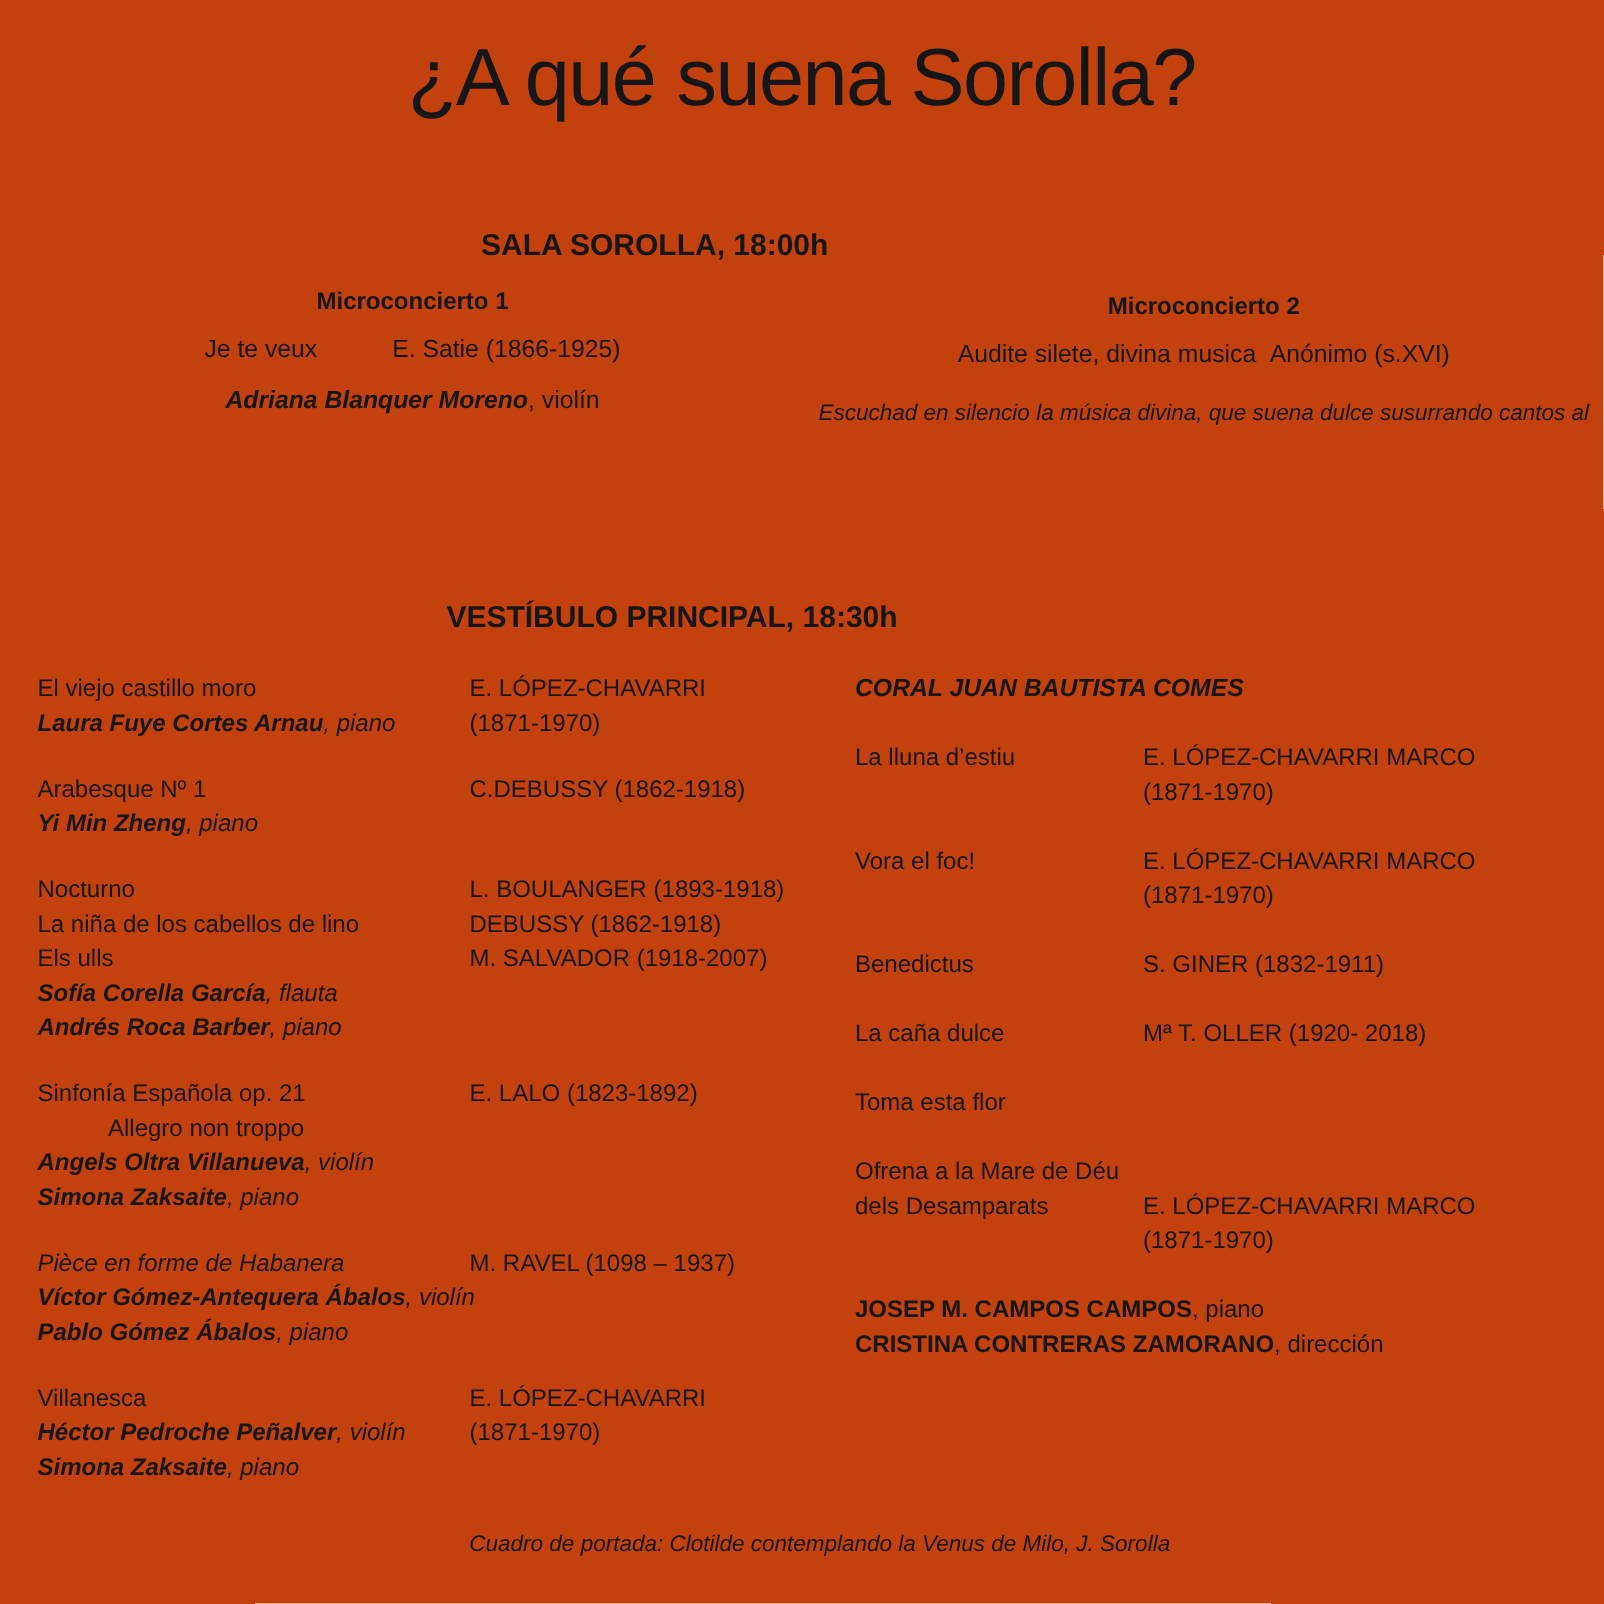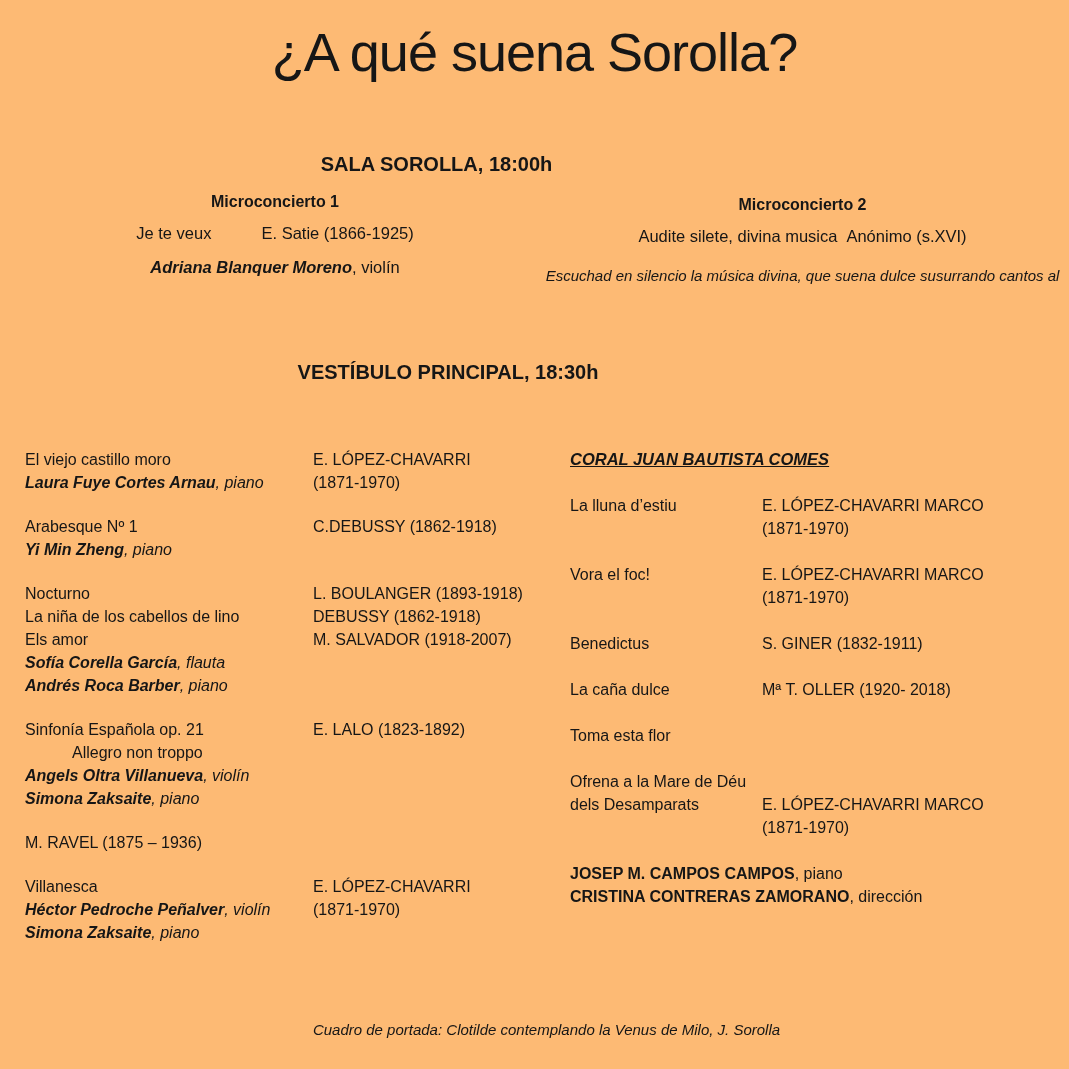--- a/index.html
+++ b/index.html
@@ -1,37 +1,37 @@
 <!DOCTYPE html>
 <html lang="es"><head>
 <meta charset="utf-8">
 <style>
   html,body{margin:0;padding:0;background:#fff;}
   .page{
     position:relative;
     width:1069px;height:1069px;
-    background:#fdba74;
+    background:#c2410c;
     color:#161616;
     font-family:"Liberation Sans", sans-serif;
     overflow:hidden;
   }
   .abs{position:absolute;}
 
   .main-title{
     top:14px;left:0;width:1069px;
     font-size:54px;line-height:76px;
     font-weight:400;letter-spacing:-1px;
     text-align:center;
   }
   .section-header{
     font-size:20px;font-weight:700;line-height:24px;
     text-align:center;
   }
   .sala-header{top:152px;left:0;width:873px;}
-  .vest-header{top:360px;left:0;width:896px;}
+  .vest-header{top:400px;left:0;width:896px;}
 
   .micro{font-size:16.5px;}
   .micro .line{line-height:22px;margin-bottom:12px;white-space:nowrap;}
   .micro-title{font-size:16px;font-weight:700;line-height:24px;margin-bottom:8px;}
   .micro1{top:190px;left:10px;width:530px;text-align:center;}
   .micro2{top:193px;left:545px;width:515px;text-align:center;}
   .gap-wide{margin-left:50px;}
   .gap-small{margin-left:9px;}
   .note{font-size:15px;font-style:italic;line-height:22px;margin-top:18px;white-space:normal;}
   .note .nline{line-height:22px;}
@@ -40,21 +40,21 @@
   .prog .line{line-height:23px;height:23px;white-space:nowrap;}
   .left-col{top:448px;left:25px;width:520px;}
   .right-col{top:448px;left:570px;width:495px;}
   .row{display:grid;margin-bottom:21px;}
   .left-col .row{grid-template-columns:288px 1fr;}
   .right-col .row{grid-template-columns:192px 1fr;margin-bottom:23px;}
   .perf{font-weight:700;font-style:italic;}
   .role-it{font-style:italic;}
   .piece-it{font-style:italic;}
   .indent1{padding-left:47px;}
-  .choir{font-size:16.5px;font-weight:700;font-style:italic;line-height:23px;margin-bottom:23px;white-space:nowrap;text-decoration:underline;}
+  .choir{font-size:16.5px;font-weight:700;font-style:italic;line-height:23px;margin-bottom:23px;white-space:nowrap;}
   .comp-offset{padding-top:23px;}
   .credits{margin-top:21px;}
   .credit-name{font-weight:700;}
 
   .footer{
     top:1019px;left:12px;width:1069px;
     font-size:15px;font-style:italic;line-height:22px;
     text-align:center;
   }
 </style>
@@ -109,21 +109,21 @@
       </div>
       <div>
         <div class="line">C.DEBUSSY (1862-1918)</div>
       </div>
     </div>
 
     <div class="row">
       <div>
         <div class="line">Nocturno</div>
         <div class="line">La niña de los cabellos de lino</div>
-        <div class="line">Els amor</div>
+        <div class="line">Els ulls</div>
         <div class="line"><span class="perf">Sofía Corella García</span><span class="role-it">, flauta</span></div>
         <div class="line"><span class="perf">Andrés Roca Barber</span><span class="role-it">, piano</span></div>
       </div>
       <div>
         <div class="line">L. BOULANGER (1893-1918)</div>
         <div class="line">DEBUSSY (1862-1918)</div>
         <div class="line">M. SALVADOR (1918-2007)</div>
       </div>
     </div>
 
@@ -134,21 +134,26 @@
         <div class="line"><span class="perf">Angels Oltra Villanueva</span><span class="role-it">, violín</span></div>
         <div class="line"><span class="perf">Simona Zaksaite</span><span class="role-it">, piano</span></div>
       </div>
       <div>
         <div class="line">E. LALO (1823-1892)</div>
       </div>
     </div>
 
     <div class="row">
       <div>
-        <div class="line">M. RAVEL (1875 – 1936)</div>
+        <div class="line piece-it">Pièce en forme de Habanera</div>
+        <div class="line"><span class="perf">Víctor Gómez-Antequera Ábalos</span><span class="role-it">, violín</span></div>
+        <div class="line"><span class="perf">Pablo Gómez Ábalos</span><span class="role-it">, piano</span></div>
+      </div>
+      <div>
+        <div class="line">M. RAVEL (1098 – 1937)</div>
       </div>
     </div>
 
     <div class="row">
       <div>
         <div class="line">Villanesca</div>
         <div class="line"><span class="perf">Héctor Pedroche Peñalver</span><span class="role-it">, violín</span></div>
         <div class="line"><span class="perf">Simona Zaksaite</span><span class="role-it">, piano</span></div>
       </div>
       <div>

